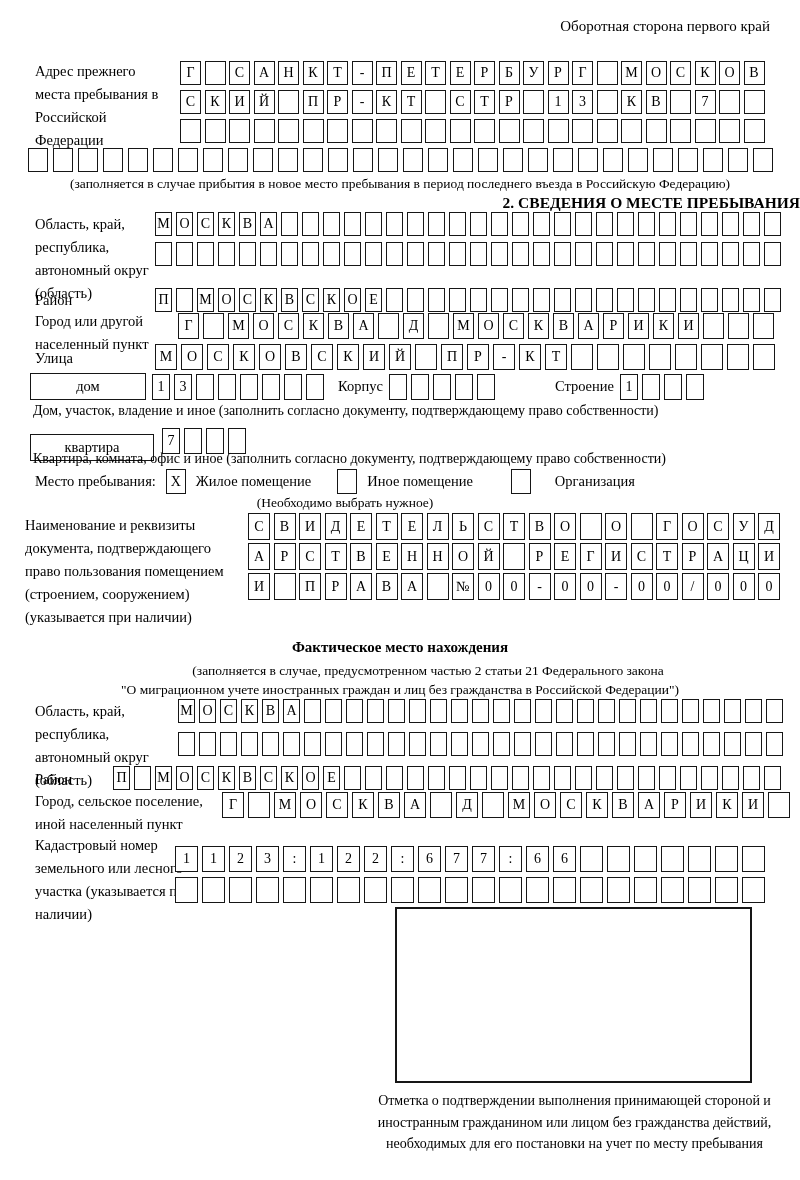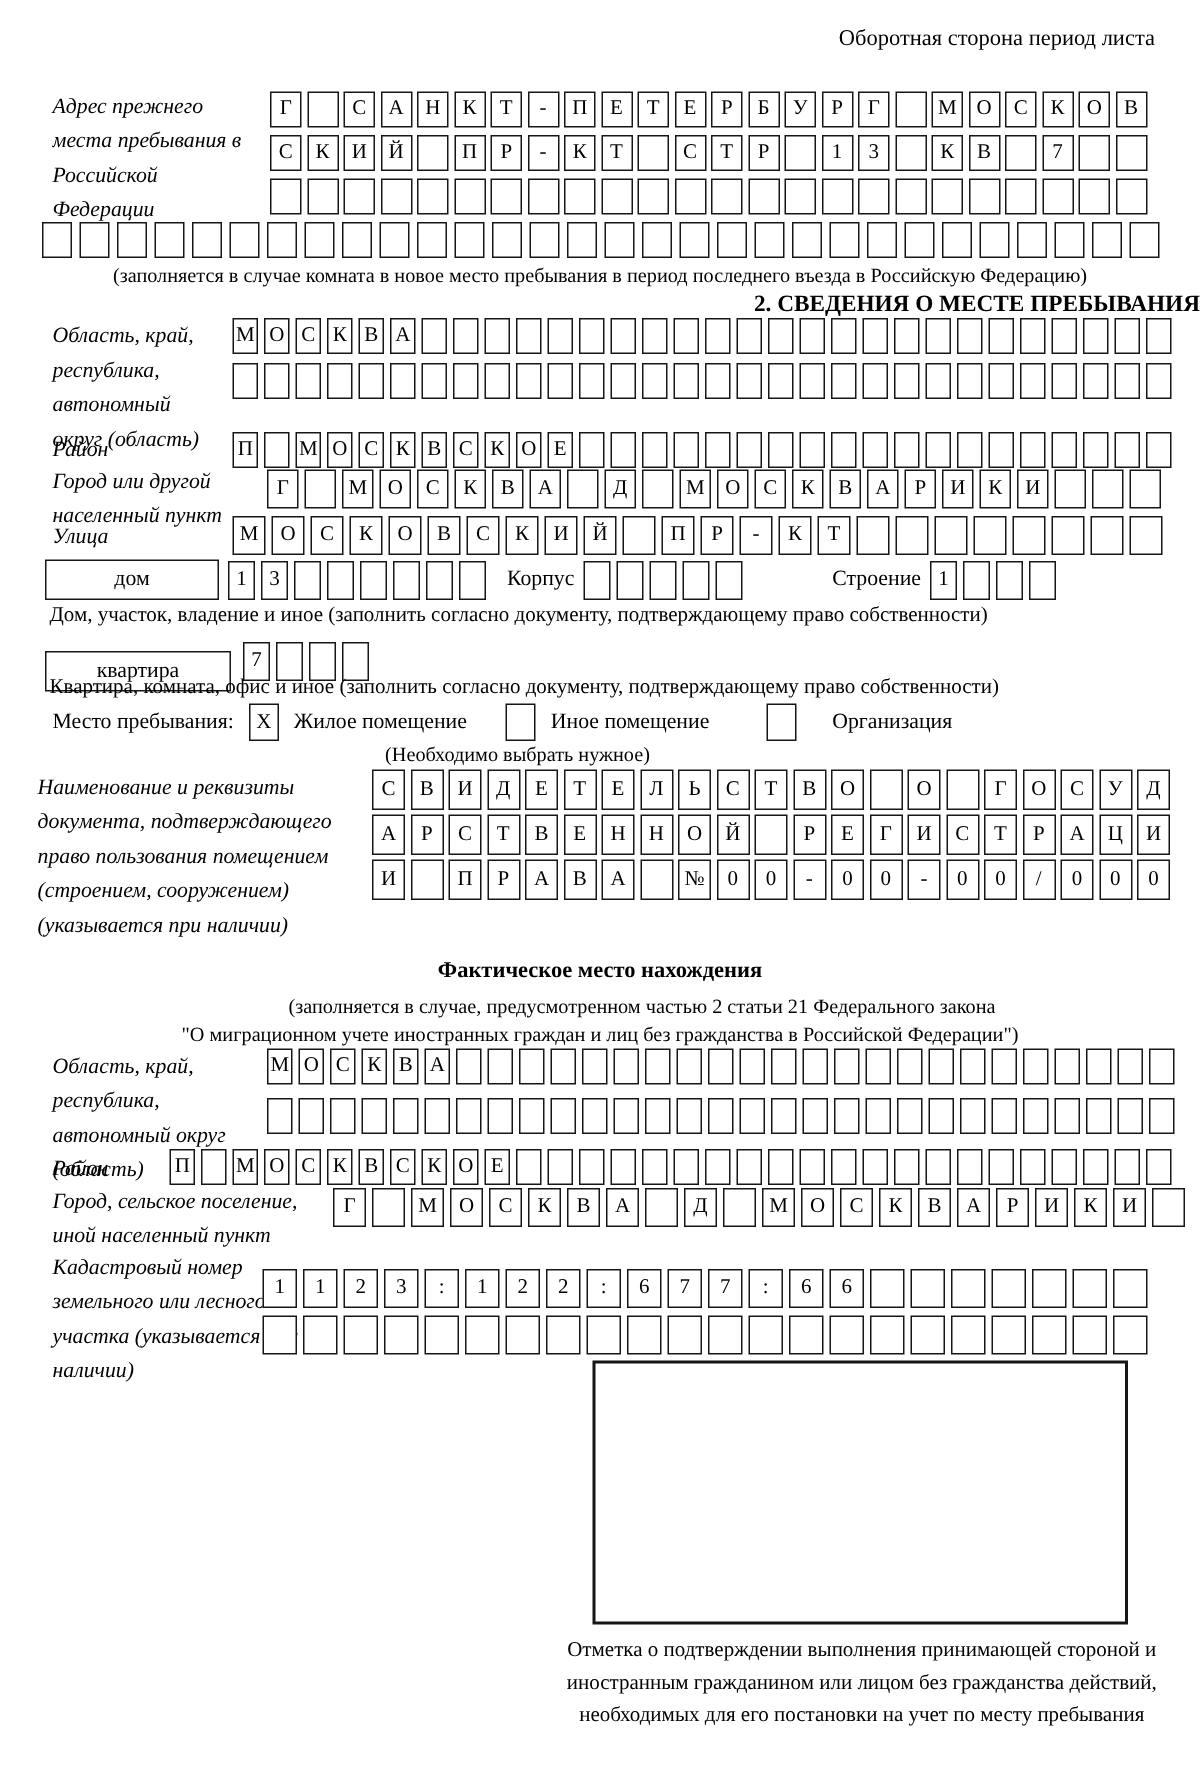--- a/index.html
+++ b/index.html
@@ -1,21 +1,21 @@
 <!DOCTYPE html>
 <html><head>
 <meta charset="utf-8">
 <style>
   html,body{margin:0;padding:0;background:#fff;}
   .page{
     position:relative;width:800px;height:1180px;background:#fff;
     font-family:"Liberation Serif",serif;color:#000;overflow:hidden;
   }
   .abs{position:absolute;}
-  .lbl{font-size:14.5px;line-height:23px;font-style:italic;}
+  .lbl{font-size:14.5px;line-height:23px;}
   .cap{font-size:13.5px;}
   .title{font-weight:bold;font-size:15.5px;text-align:right;width:100%;}
   .center{text-align:center;width:100%;}
   .row{position:absolute;display:flex;}
   .cells{display:flex;}
   .cell{
     box-sizing:border-box;flex:none;display:flex;align-items:center;justify-content:center;
     border:1.6px solid #161616;background:#fff;font-size:14px;line-height:1;
   }
   .sz-a{gap:3.5px}.sz-a .cell{width:21px;height:24px;}
@@ -37,21 +37,21 @@
   }
   .stamp-rect{
     box-sizing:border-box;border:2px solid #161616;background:#fff;
   }
 </style>
 </head>
 <body>
 
 <div class="page">
 
-  <div class="abs" style="top:18px;right:30px;font-size:15px;">Оборотная сторона период листа</div>
+  <div class="abs" style="top:18px;right:30px;font-size:15px;">Оборотная сторона первого край</div>
 
   <div class="abs lbl" style="top:60px;left:35px;width:130px;">Адрес прежнего места пребывания в Российской Федерации</div>
   <div class="row sz-a" style="top:61px;left:180px;">
       <span class="cell">Г</span>
       <span class="cell"></span>
       <span class="cell">С</span>
       <span class="cell">А</span>
       <span class="cell">Н</span>
       <span class="cell">К</span>
       <span class="cell">Т</span>
@@ -150,21 +150,21 @@
       <span class="cell"></span>
       <span class="cell"></span>
       <span class="cell"></span>
       <span class="cell"></span>
       <span class="cell"></span>
       <span class="cell"></span>
       <span class="cell"></span>
       <span class="cell"></span>
       <span class="cell"></span>
     </div>
-  <div class="abs cap center" style="top:176px;left:0;">(заполняется в случае комната в новое место пребывания в период последнего въезда в Российскую Федерацию)</div>
+  <div class="abs cap center" style="top:176px;left:0;">(заполняется в случае прибытия в новое место пребывания в период последнего въезда в Российскую Федерацию)</div>
 
   <div class="abs title" style="top:194px;left:0;">2. СВЕДЕНИЯ О МЕСТЕ ПРЕБЫВАНИЯ</div>
 
   <div class="abs lbl" style="top:213px;left:35px;width:115px;">Область, край, республика, автономный округ (область)</div>
   <div class="row sz-b" style="top:212px;left:155px;">
       <span class="cell">М</span>
       <span class="cell">О</span>
       <span class="cell">С</span>
       <span class="cell">К</span>
       <span class="cell">В</span>

